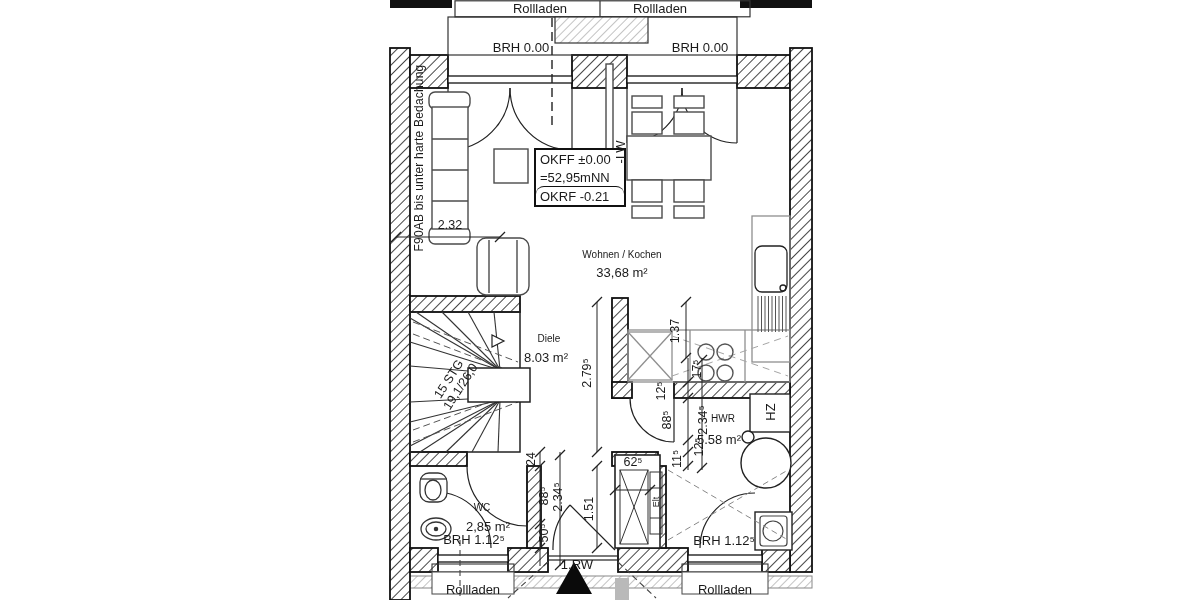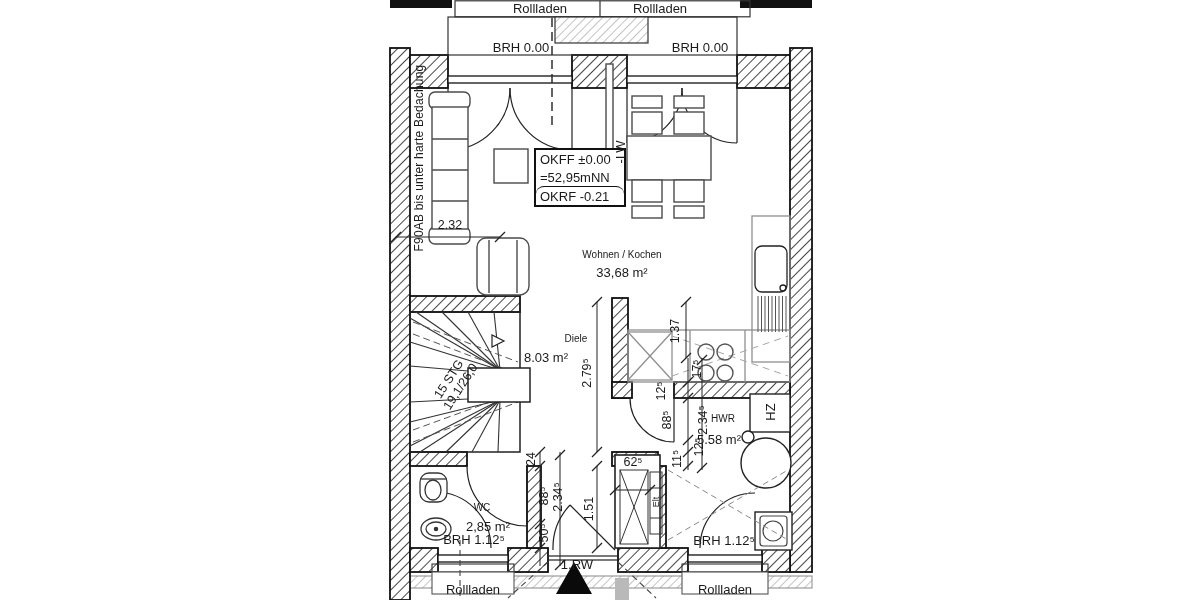--- a/index.html
+++ b/index.html
@@ -294,21 +294,21 @@
 <div class="lbl v firewall" style="left:419px;top:158px">F90AB bis unter harte Bedachung</div>
 
 <div class="levelbox">
   <div class="row">OKFF  ±0.00</div>
   <div class="row">=52,95mNN</div>
   <div class="row">OKRF -0.21</div>
 </div>
 
 <div class="lbl roomname" style="left:622px;top:255px">Wohnen / Kochen</div>
 <div class="lbl area" style="left:622px;top:272px">33,68 m²</div>
-<div class="lbl roomname" style="left:576px;top:339px">Diele</div>
+<div class="lbl roomname" style="left:549px;top:339px">Diele</div>
 <div class="lbl area" style="left:546px;top:357px">8.03 m²</div>
 <div class="lbl roomname" style="left:723px;top:419px">HWR</div>
 <div class="lbl area" style="left:719px;top:439px">5.58 m²</div>
 <div class="lbl roomname" style="left:482px;top:508px">WC</div>
 <div class="lbl area" style="left:488px;top:526px">2,85 m²</div>
 
 <div class="stairlbl" style="left:455px;top:383px">
   <div>15 STG</div>
   <div>19,1/26,0</div>
 </div>

